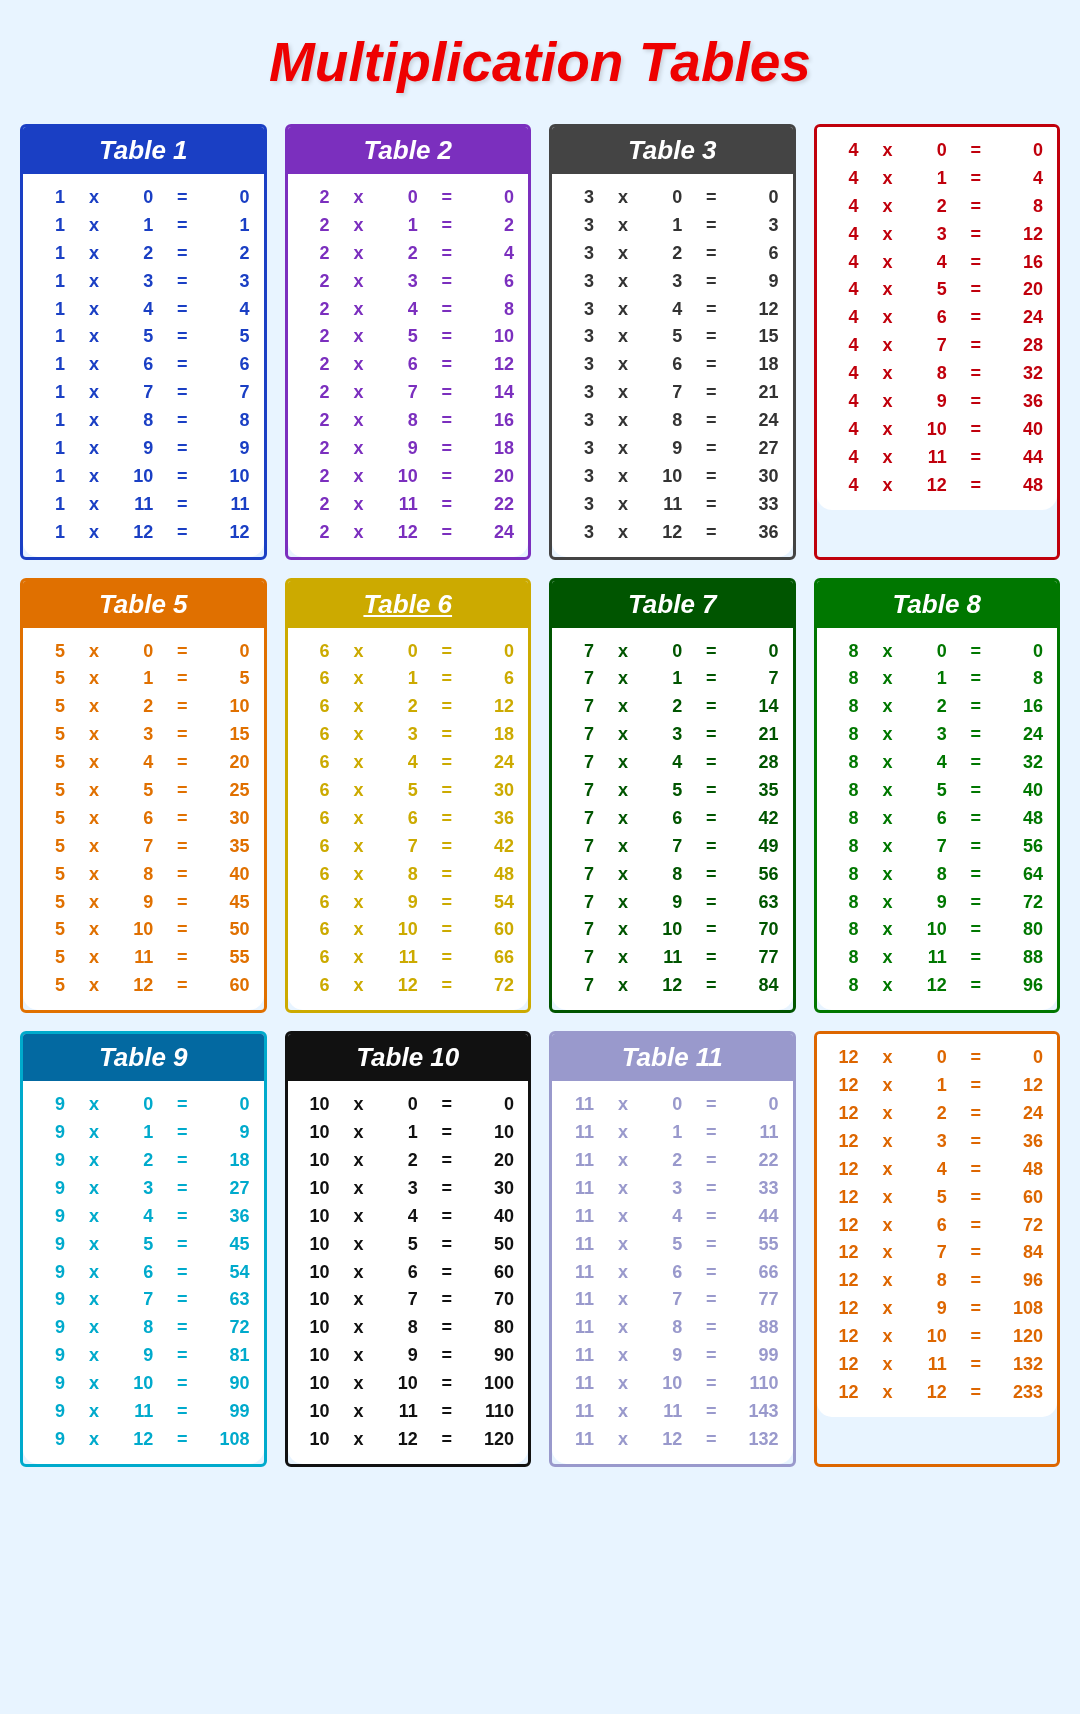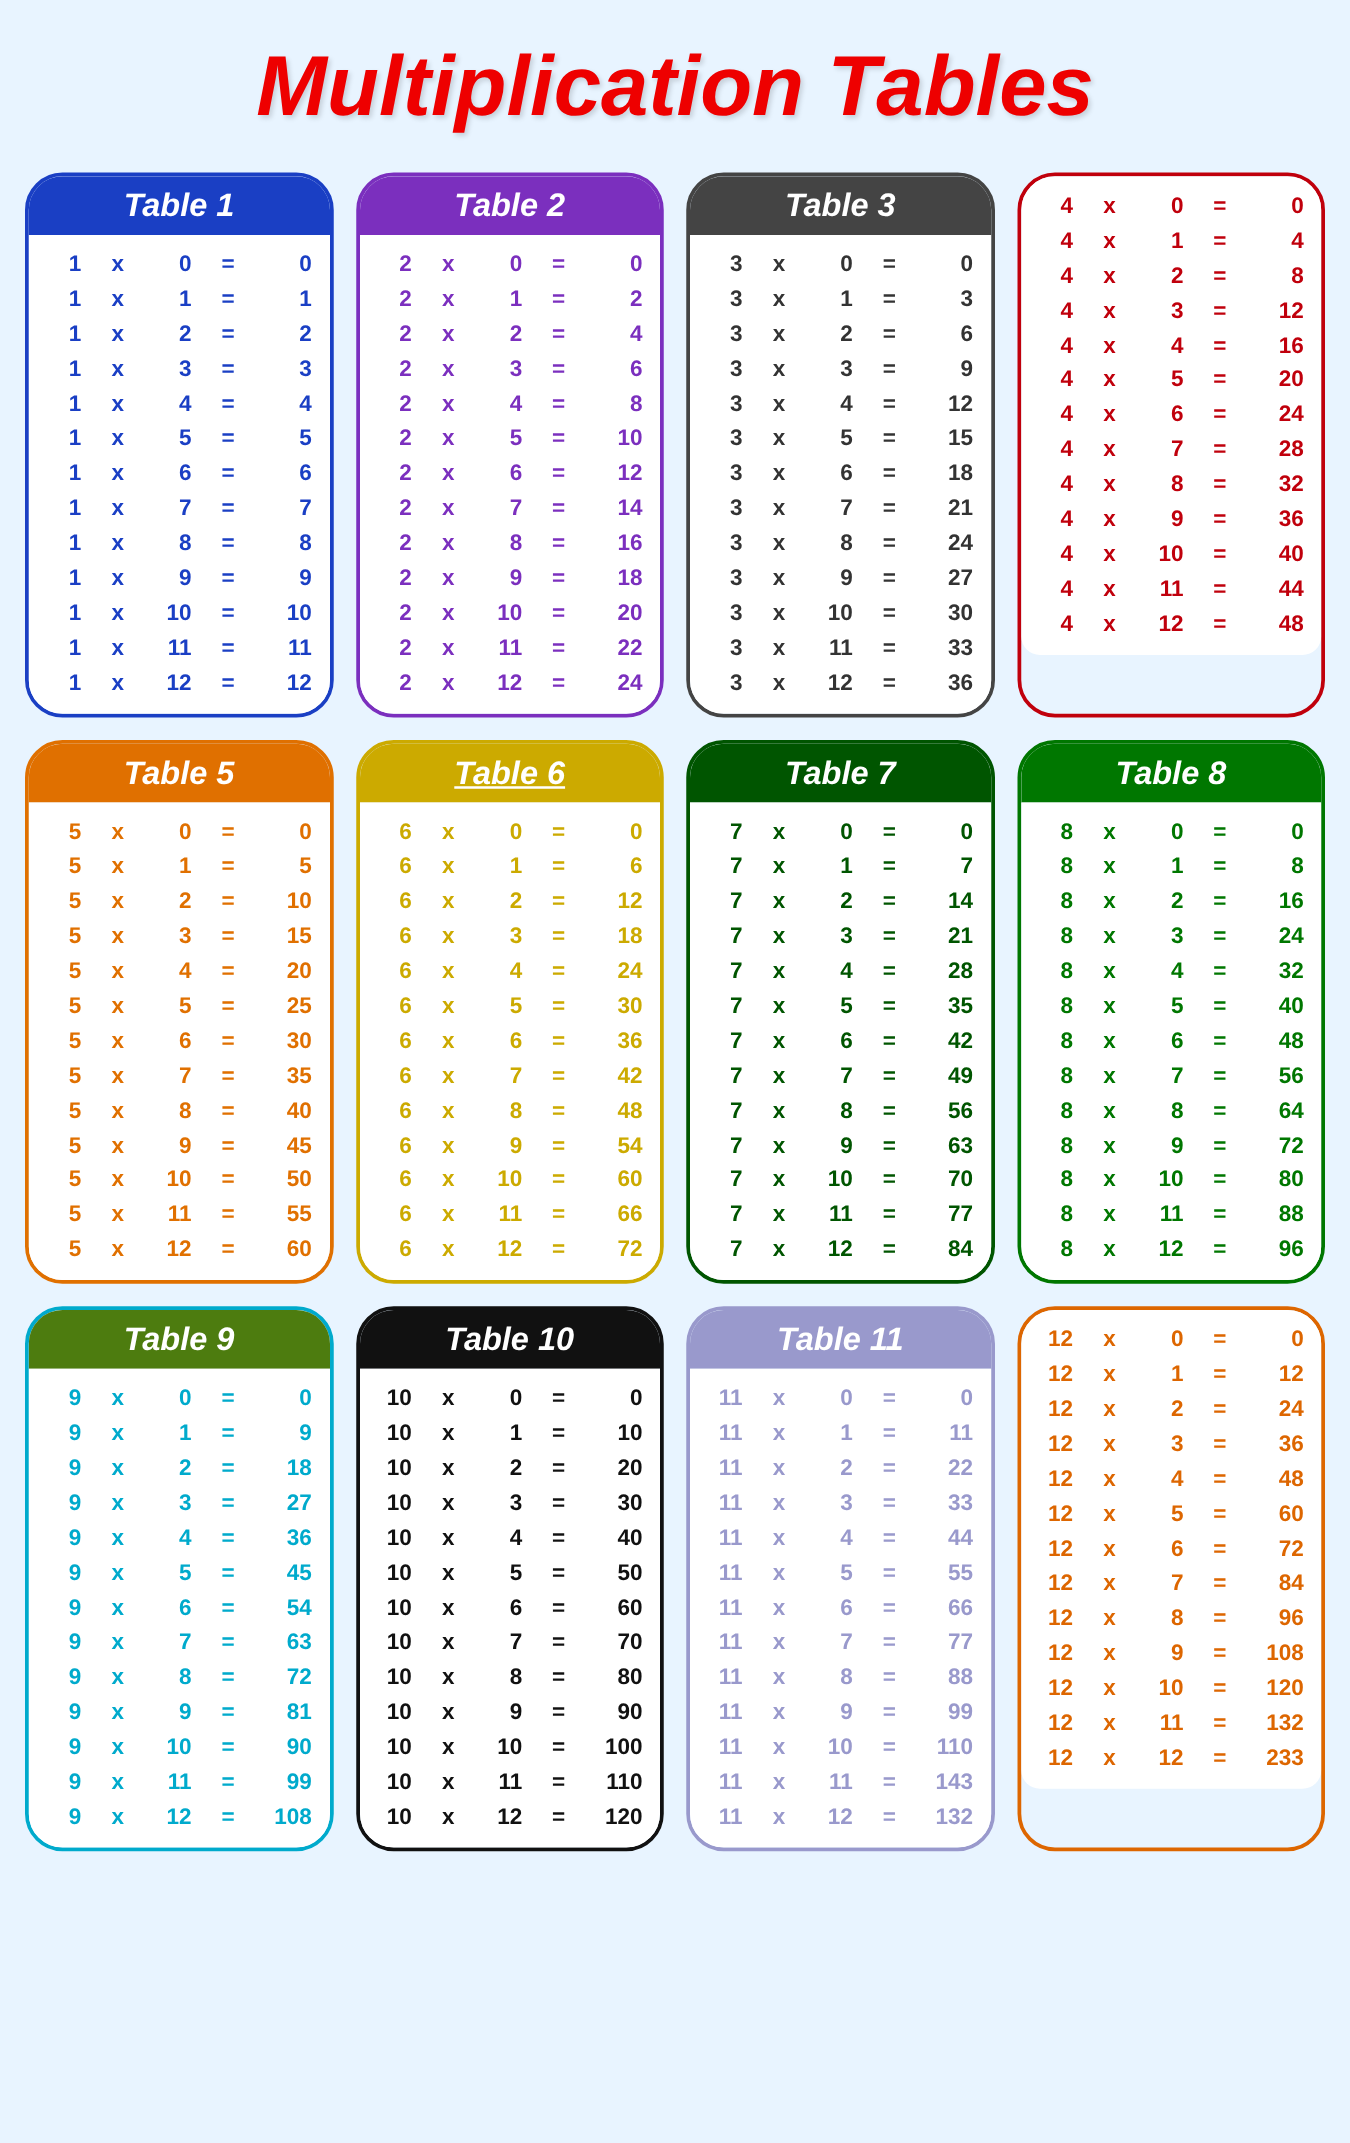--- a/index.html
+++ b/index.html
@@ -5,34 +5,34 @@
     * { box-sizing: border-box; margin: 0; padding: 0; }
     body {
       background: #e8f4ff;
       font-family: Arial, sans-serif;
       width: 1080px;
       min-height: 1714px;
       padding: 30px 20px;
     }
     h1 {
       text-align: center;
-      font-size: 68px;
+      font-size: 55px;
       font-weight: 900;
       color: #e00;
       margin-bottom: 30px;
       font-style: italic;
       text-shadow: 2px 2px 4px rgba(0,0,0,0.15);
     }
     .grid {
       display: grid;
       grid-template-columns: repeat(4, 1fr);
       gap: 18px;
     }
     .table-card {
-      border-radius: 30px;
+      border-radius: 6px;
       overflow: hidden;
       border-width: 3px;
       border-style: solid;
     }
     .table-header {
       padding: 8px 12px;
       text-align: center;
       font-size: 26px;
       font-weight: 900;
       color: white;
@@ -76,21 +76,21 @@
 
     .t7 { border-color: #005500; }
     .t7 .table-header { background: #005500; }
     .t7 .table-row-item { color: #005500; }
 
     .t8 { border-color: #007700; }
     .t8 .table-header { background: #007700; }
     .t8 .table-row-item { color: #007700; }
 
     .t9 { border-color: #00aacc; }
-    .t9 .table-header { background: #4d7c0f; }
+    .t9 .table-header { background: #0369a1; }
     .t9 .table-row-item { color: #00aacc; }
 
     .t10 { border-color: #111; }
     .t10 .table-header { background: #111; }
     .t10 .table-row-item { color: #111; }
 
     .t11 { border-color: #9999cc; }
     .t11 .table-header { background: #9999cc; }
     .t11 .table-row-item { color: #9999cc; }
 

